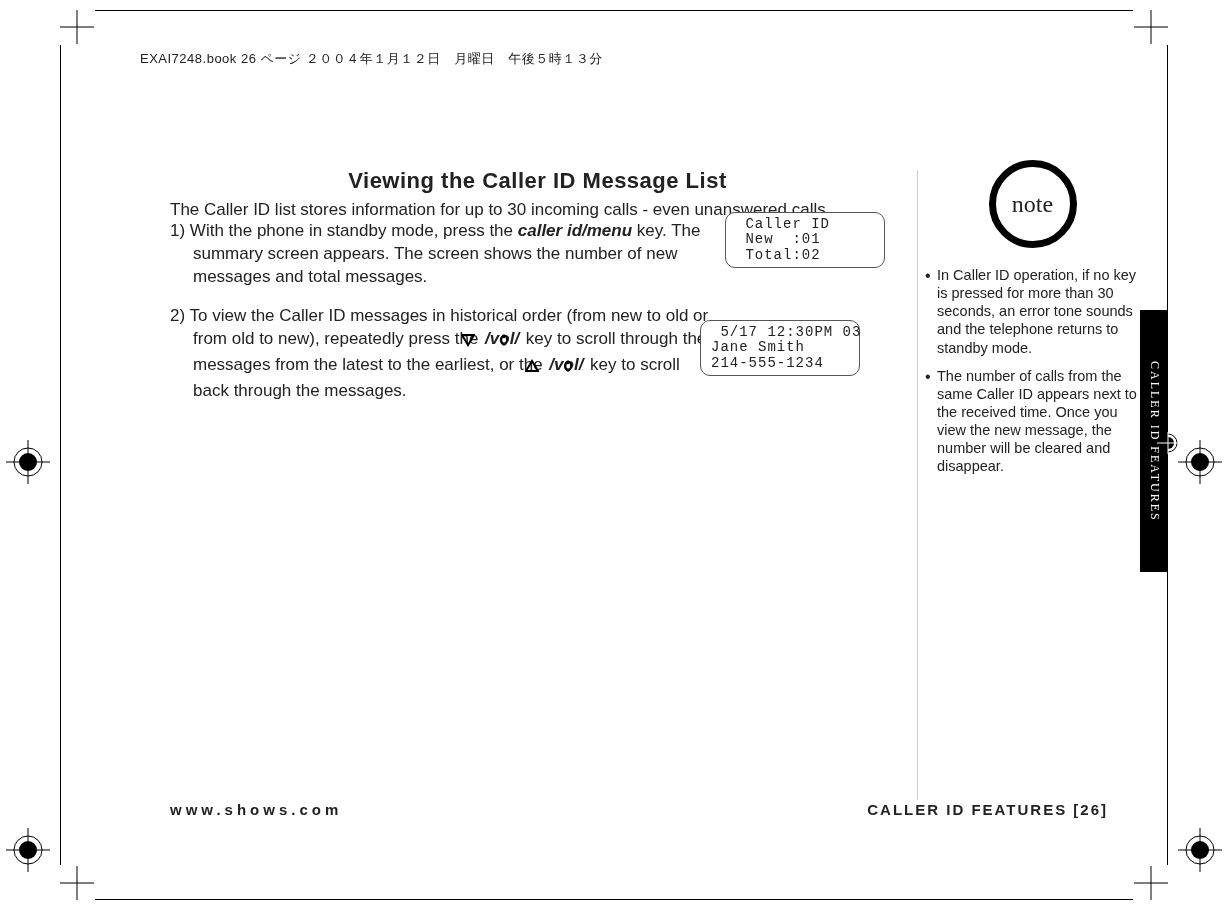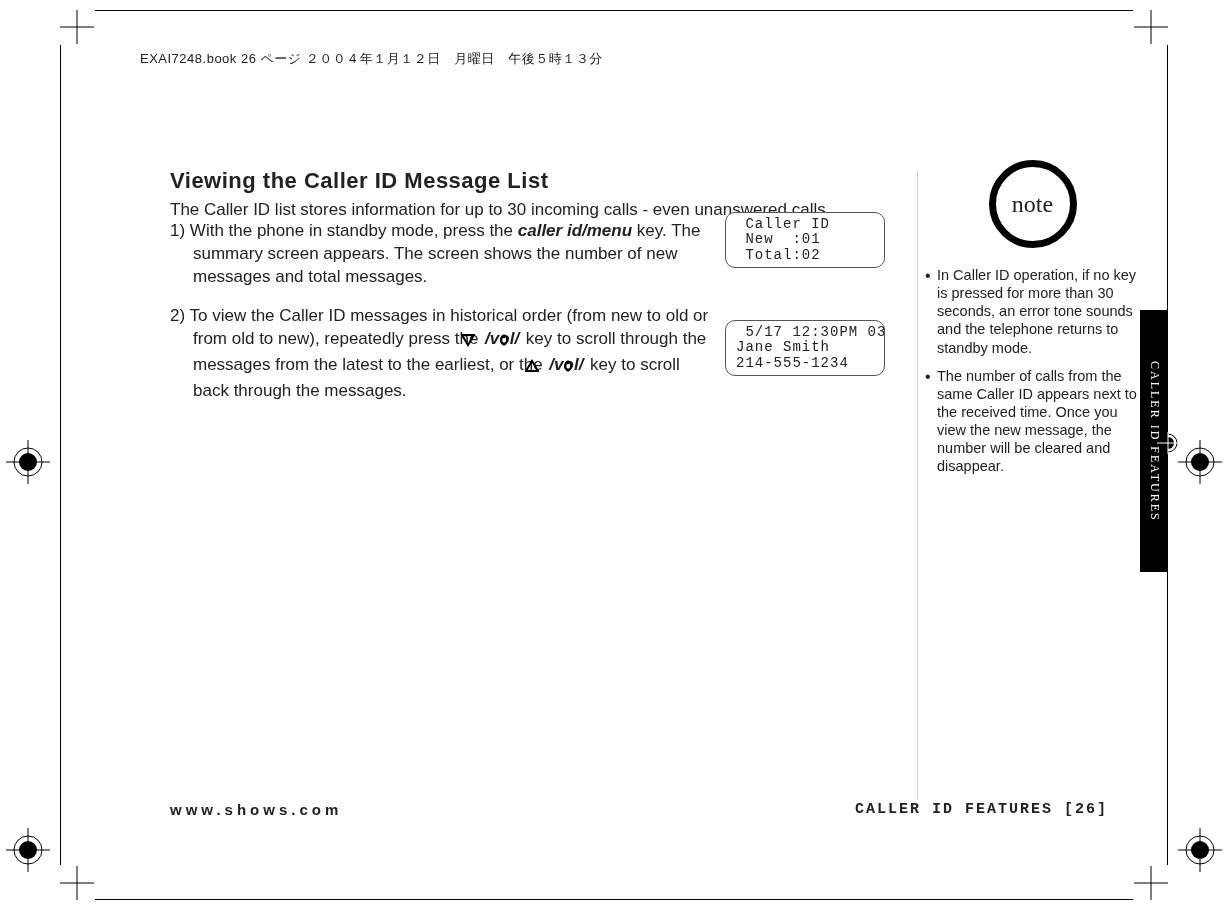--- a/index.html
+++ b/index.html
@@ -21,45 +21,45 @@
   .target { position:absolute; }
   .target-ml { left: 6px; top: 440px; }
   .target-mr { right: 6px; top: 440px; }
   .target-bl { left: 6px; bottom: 34px; }
   .target-br { right: 6px; bottom: 34px; }
 
   .header-strip { position:absolute; top:50px; left:140px; font-size:13px; letter-spacing:0.5px; }
 
   
   .content { position:absolute; left:170px; top:168px; width:735px; }
-  .title { font-size:22px; font-weight:bold; letter-spacing:0.5px; margin-bottom:6px; font-family: Verdana, Geneva, sans-serif; }
+  .title { font-size:22px; font-weight:bold; letter-spacing:0.5px; margin-bottom:6px; font-family: Verdana, Geneva, sans-serif; text-align: center; }
   .intro { font-size:17px; }
   .step { font-size:17px; margin-bottom:16px; line-height:1.35; text-indent:-23px; padding-left:23px; }
   .kw { font-style: italic; font-weight: bold; }
   .keyicon { display:inline-block; vertical-align:-3px; margin:0 1px; }
 
   
   .lcd { position:absolute; width:160px; border:1px solid #555; border-radius:10px; padding:4px 8px 4px 10px; font-family: "Courier New", monospace; font-size:14px; line-height:1.1; letter-spacing:1px; white-space:pre; background:#fff; }
   .lcd1 { left:725px; top:212px; }
-  .lcd2 { left:725px; top:320px; }
+  .lcd2 { left:700px; top:320px; }
 
   
   .note-col { position:absolute; left:925px; top:160px; width:215px; }
   .note-badge { width:88px; height:88px; border:7px solid #000; border-radius:50%; display:flex; align-items:center; justify-content:center; margin: 0 auto 18px auto; font-family: "Times New Roman", serif; font-size:24px; background:#fff;text-align:right; }
   .note-item { font-size:14.5px; line-height:1.25; margin-bottom:10px; padding-left:12px; position:relative; }
   .note-item::before { content:"•"; position:absolute; left:0; top:0; font-size:16px; }
   .note-divider { position:absolute; left:917px; top:170px; width:1px; height:630px; background:#ccc; }
 
   
   .side-tab { position:absolute; right:60px; top:310px; width:28px; height:262px; background:#000; color:#fff; display:flex; align-items:center; justify-content:center; }
   .side-tab span { writing-mode: vertical-rl; letter-spacing:2px; font-size:12px; font-family: Georgia, 'Times New Roman', serif; }
 
   
   .footer-left { position:absolute; left:170px; bottom:92px; font-size:15px; font-weight:bold; letter-spacing:4px; font-family: Verdana, sans-serif; }
-  .footer-right { position:absolute; right:120px; bottom:92px; font-size:15px; font-weight:bold; letter-spacing:2px; font-family: Liberation Mono, monospace; text-align: right; }
+  .footer-right { position:absolute; right:120px; bottom:92px; font-size:15px; font-weight:bold; letter-spacing:2px; font-family: Liberation Sans, sans-serif; text-align: right; }
 </style>
 </head>
 <body>
 
 <div class="page">
 
   <div class="hair-top"></div>
   <div class="hair-bot"></div>
   <div class="hair-left"></div>
   <div class="hair-right"></div>

